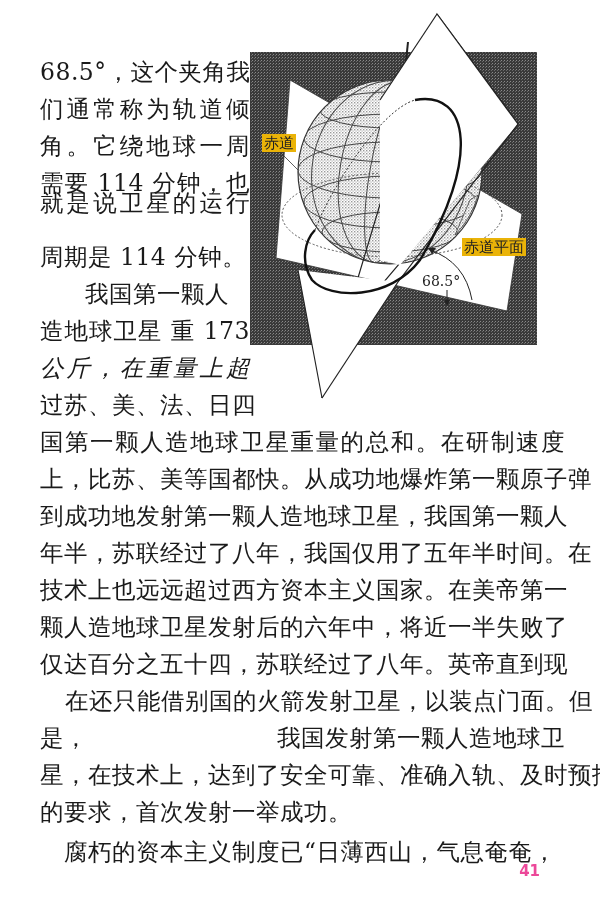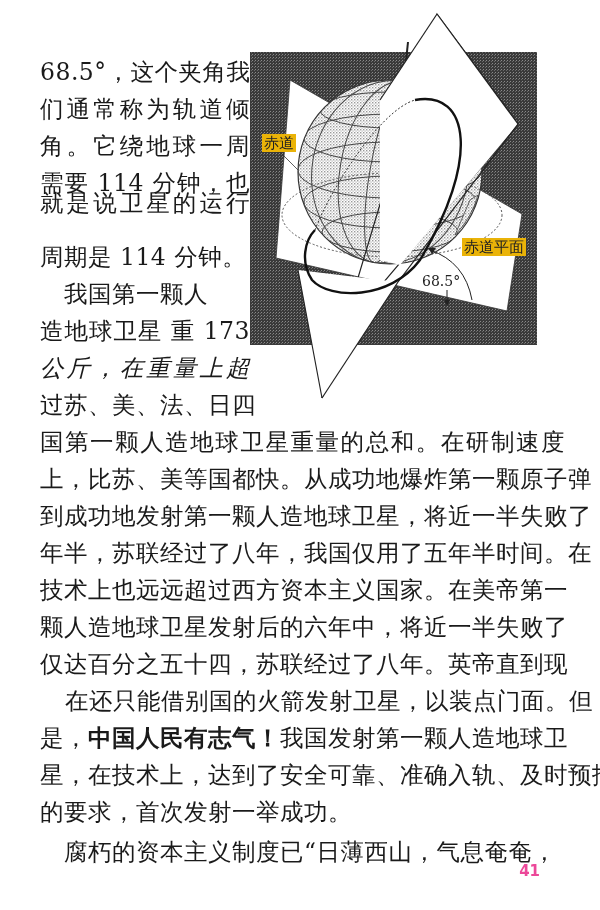--- a/index.html
+++ b/index.html
@@ -97,37 +97,36 @@
   <span class="fig-label" style="left:222px; top:238px;">赤道平面</span>
   <span class="fig-label" style="left:180px; top:272px; font-size:14px; background:transparent;">68.5°</span>
 </div>
 
 <div class="line narrow justify" style="top:58px;">68.5°，这个夹角我</div>
 <div class="line narrow justify" style="top:95px;">们通常称为轨道倾</div>
 <div class="line narrow justify" style="top:132px;">角。它绕地球一周</div>
 <div class="line narrow justify" style="top:169px;">需要 114 分钟，也</div>
 <div class="line narrow justify" style="top:189px;">就是说卫星的运行</div>
 <div class="line narrow" style="top:243px;">周期是 114 分钟。</div>
-<div class="line narrow" style="top:280px; left:40px; text-align:left;">　我国第一颗人</div>
+<div class="line narrow" style="top:280px; left:40px; text-align:center;">　我国第一颗人</div>
 <div class="line narrow justify" style="top:317px;">造地球卫星 重 173</div>
 <div class="line narrow justify" style="top:354px;font-style:italic;">公斤，在重量上超</div>
 <div class="line narrow justify" style="top:391px;">过苏、美、法、日四</div>
 
 <div class="line wide justify" style="top:428px;">国第一颗人造地球卫星重量的总和。在研制速度</div>
 <div class="line wide justify" style="top:465px;">上，比苏、美等国都快。从成功地爆炸第一颗原子弹</div>
-<div class="line wide justify" style="top:502px;">到成功地发射第一颗人造地球卫星，将近一半失败了</div>
+<div class="line wide justify" style="top:502px;">到成功地发射第一颗人造地球卫星，我国第一颗人</div>
 <div class="line wide justify" style="top:539px;">年半，苏联经过了八年，我国仅用了五年半时间。在</div>
 <div class="line wide justify" style="top:576px;">技术上也远远超过西方资本主义国家。在美帝第一</div>
 <div class="line wide justify" style="top:613px;">颗人造地球卫星发射后的六年中，将近一半失败了</div>
 <div class="line wide justify" style="top:650px;">仅达百分之五十四，苏联经过了八年。英帝直到现</div>
 <div class="line wide justify" style="top:687px;margin-left:25px;">在还只能借别国的火箭发射卫星，以装点门面。但</div>
 
 <div class="line wide" style="top:724px; display:flex; justify-content:space-between;">
   <span>是，</span>
-  <span class="bold">中国人民有志气！</span>
   <span>我国发射第一颗人造地球卫</span>
 </div>
 
 <div class="line wide justify" style="top:761px;">星，在技术上，达到了安全可靠、准确入轨、及时预报</div>
 <div class="line wide" style="top:798px;">的要求，首次发射一举成功。</div>
 <div class="line wide" style="top:838px;">　腐朽的资本主义制度已“日薄西山，气息奄奄，</div>
 
 <div class="page-number">41</div>
 
 </body></html>

